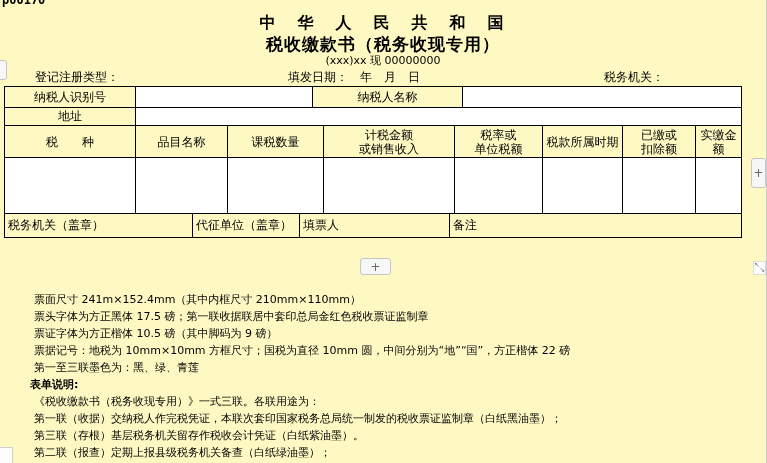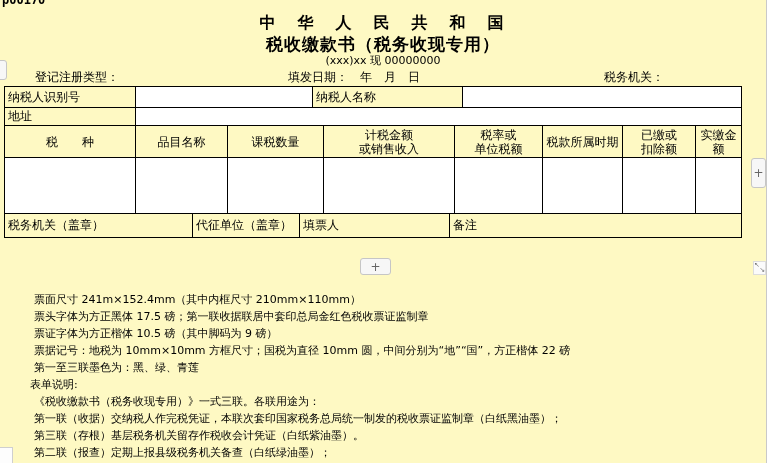--- a/index.html
+++ b/index.html
@@ -22,21 +22,21 @@
   .meta{position:absolute;top:69px;left:0;width:100%;height:16px;font-size:12px;color:#000;}
   .meta .m1{position:absolute;left:35px;}
   .meta .m2{position:absolute;left:288px;}
   .meta .m3{position:absolute;left:604px;}
 
   
   .formwrap{position:absolute;left:4px;top:86px;width:737px;}
   table.t{border-collapse:collapse;table-layout:fixed;width:737px;margin-top:-1px;}
   table.t:first-child{margin-top:0;}
   table.t td{border:1px solid #000;padding:0 3px;font-size:12px;color:#000;overflow:hidden;box-sizing:border-box;}
-  td.c{text-align:left;}
+  td.c{text-align:center;}
   td.hdr{text-align:center;white-space:pre-line;line-height:14px;}
   td.fill{background:#fff;}
   .h20{height:21px;} .h13{height:14px;} .h31{height:32px;} .h56{height:56px;}
   .h21{height:22px;} .h23{height:24px;}
   td.topleft{vertical-align:middle;text-align:left;}
 
   
   .btn{position:absolute;background:#f7f7f7;border:1px solid #c6c6c6;border-radius:3px;
        color:#666;display:flex;align-items:center;justify-content:center;
        font-size:12px;line-height:1;box-sizing:border-box;}
@@ -46,21 +46,21 @@
        background:#fbfbfb;box-sizing:border-box;}
   .rsz span{position:absolute;font-size:7px;color:#777;line-height:1;}
   .rsz .a1{left:0px;top:0px;} .rsz .a2{right:0px;bottom:0px;}
   .sliver-left{position:absolute;left:-7px;top:60px;width:14px;height:20px;background:#f7f7f7;
        border:1px solid #c6c6c6;border-radius:3px;box-sizing:border-box;}
   .sliver-bl{position:absolute;left:-6px;top:447px;width:19px;height:22px;background:#fdfdfd;
        border:1px solid #cfcfcf;box-sizing:border-box;}
 
   
   .notes{position:absolute;left:34px;top:291px;font-size:11px;line-height:17px;color:#000;}
-  .notes .bold{font-weight:normal;margin-left:-4px;}
+  .notes .bold{font-weight:bold;margin-left:-4px;}
 </style>
 </head>
 <body>
 
 <div id="screen">
 
   <div class="corner">p00170</div>
 
   <div class="title1">中　华　人　民　共　和　国</div>
   <div class="title2">税收缴款书（税务收现专用）</div>

